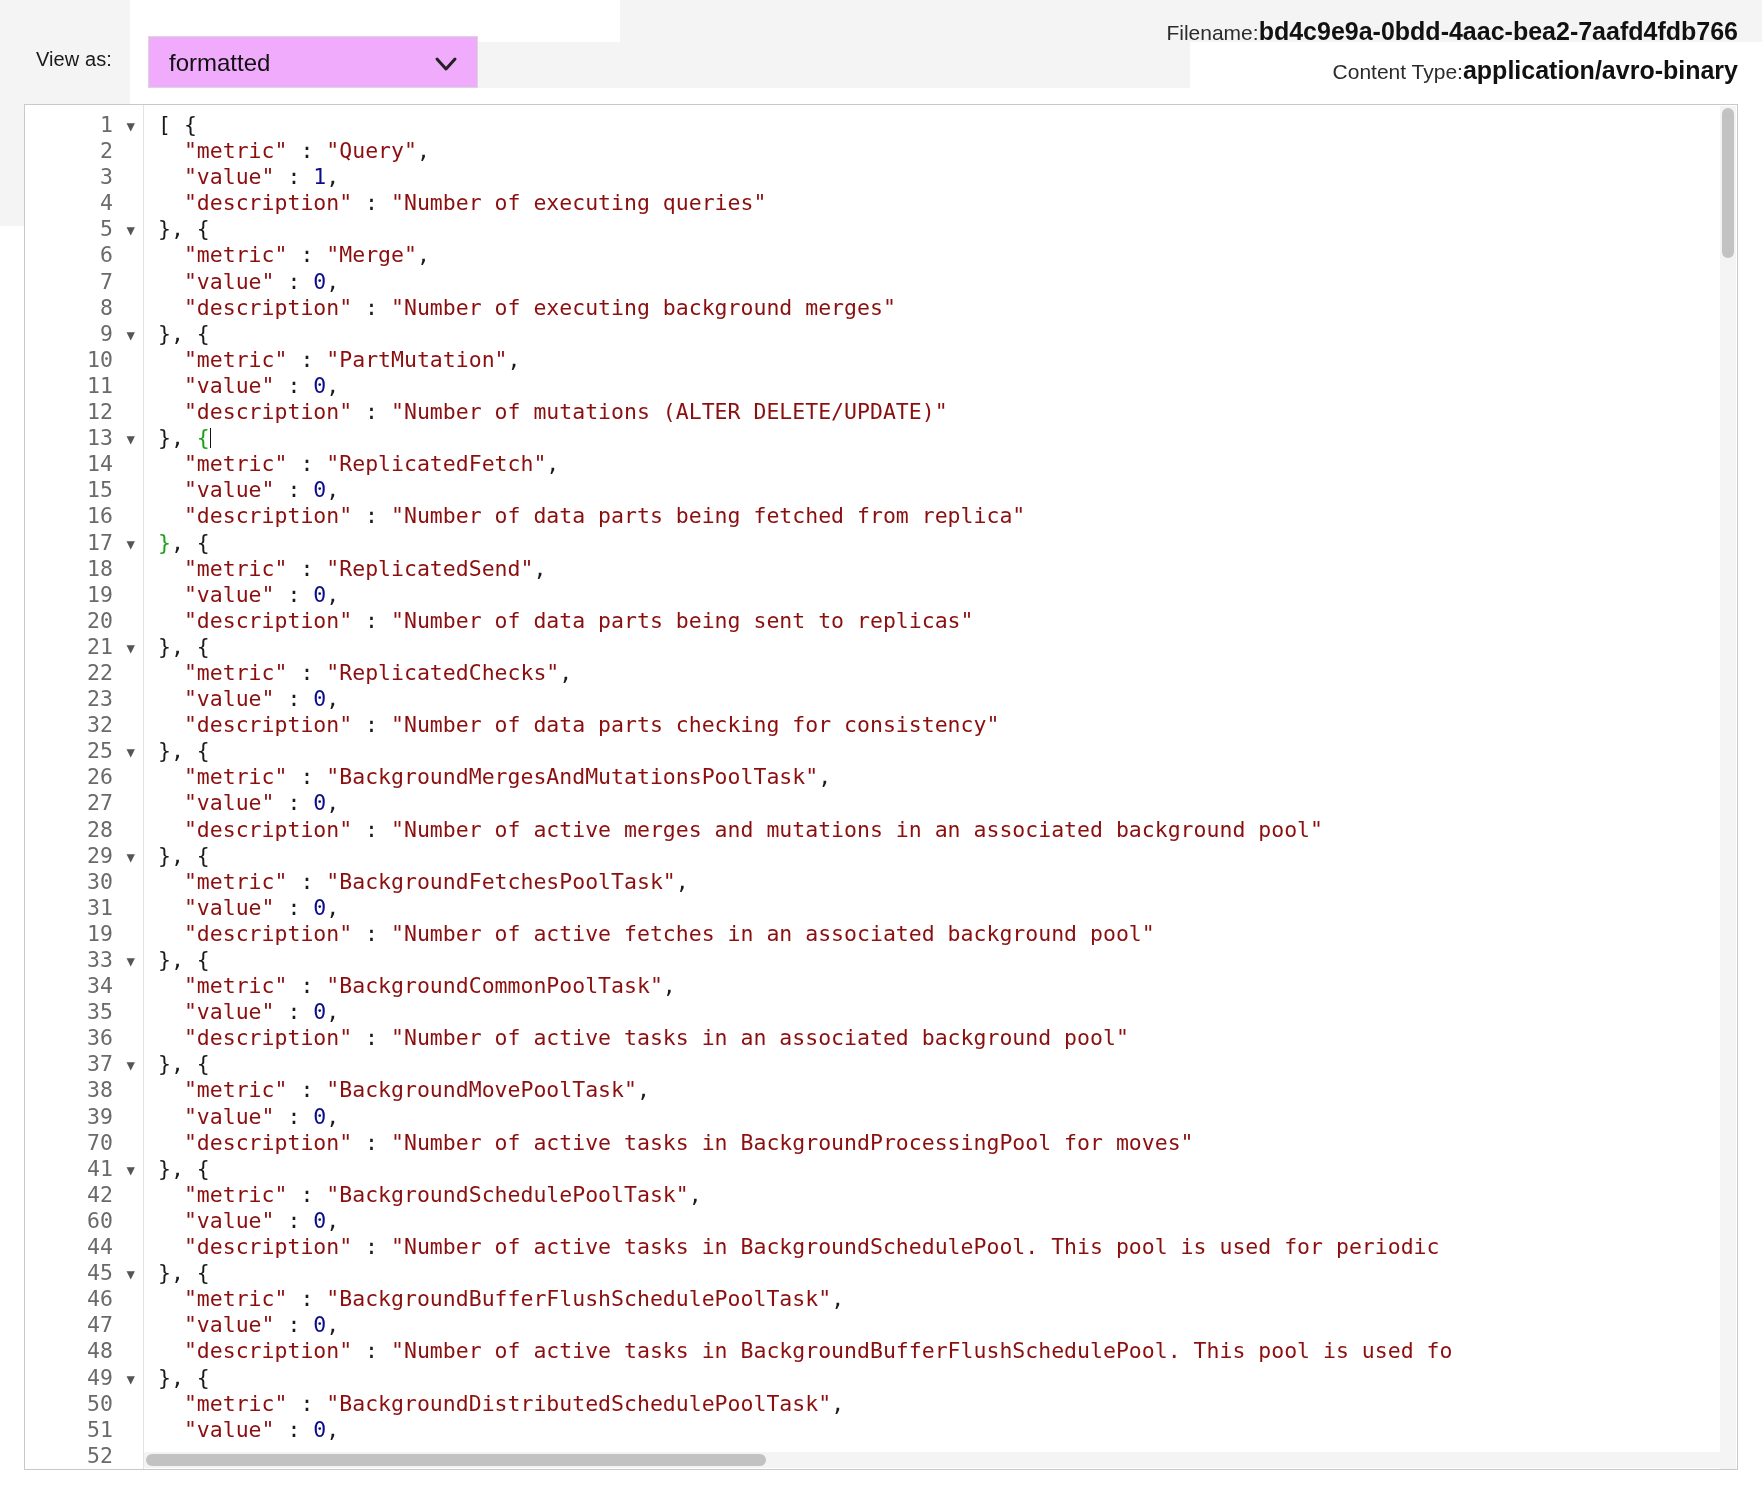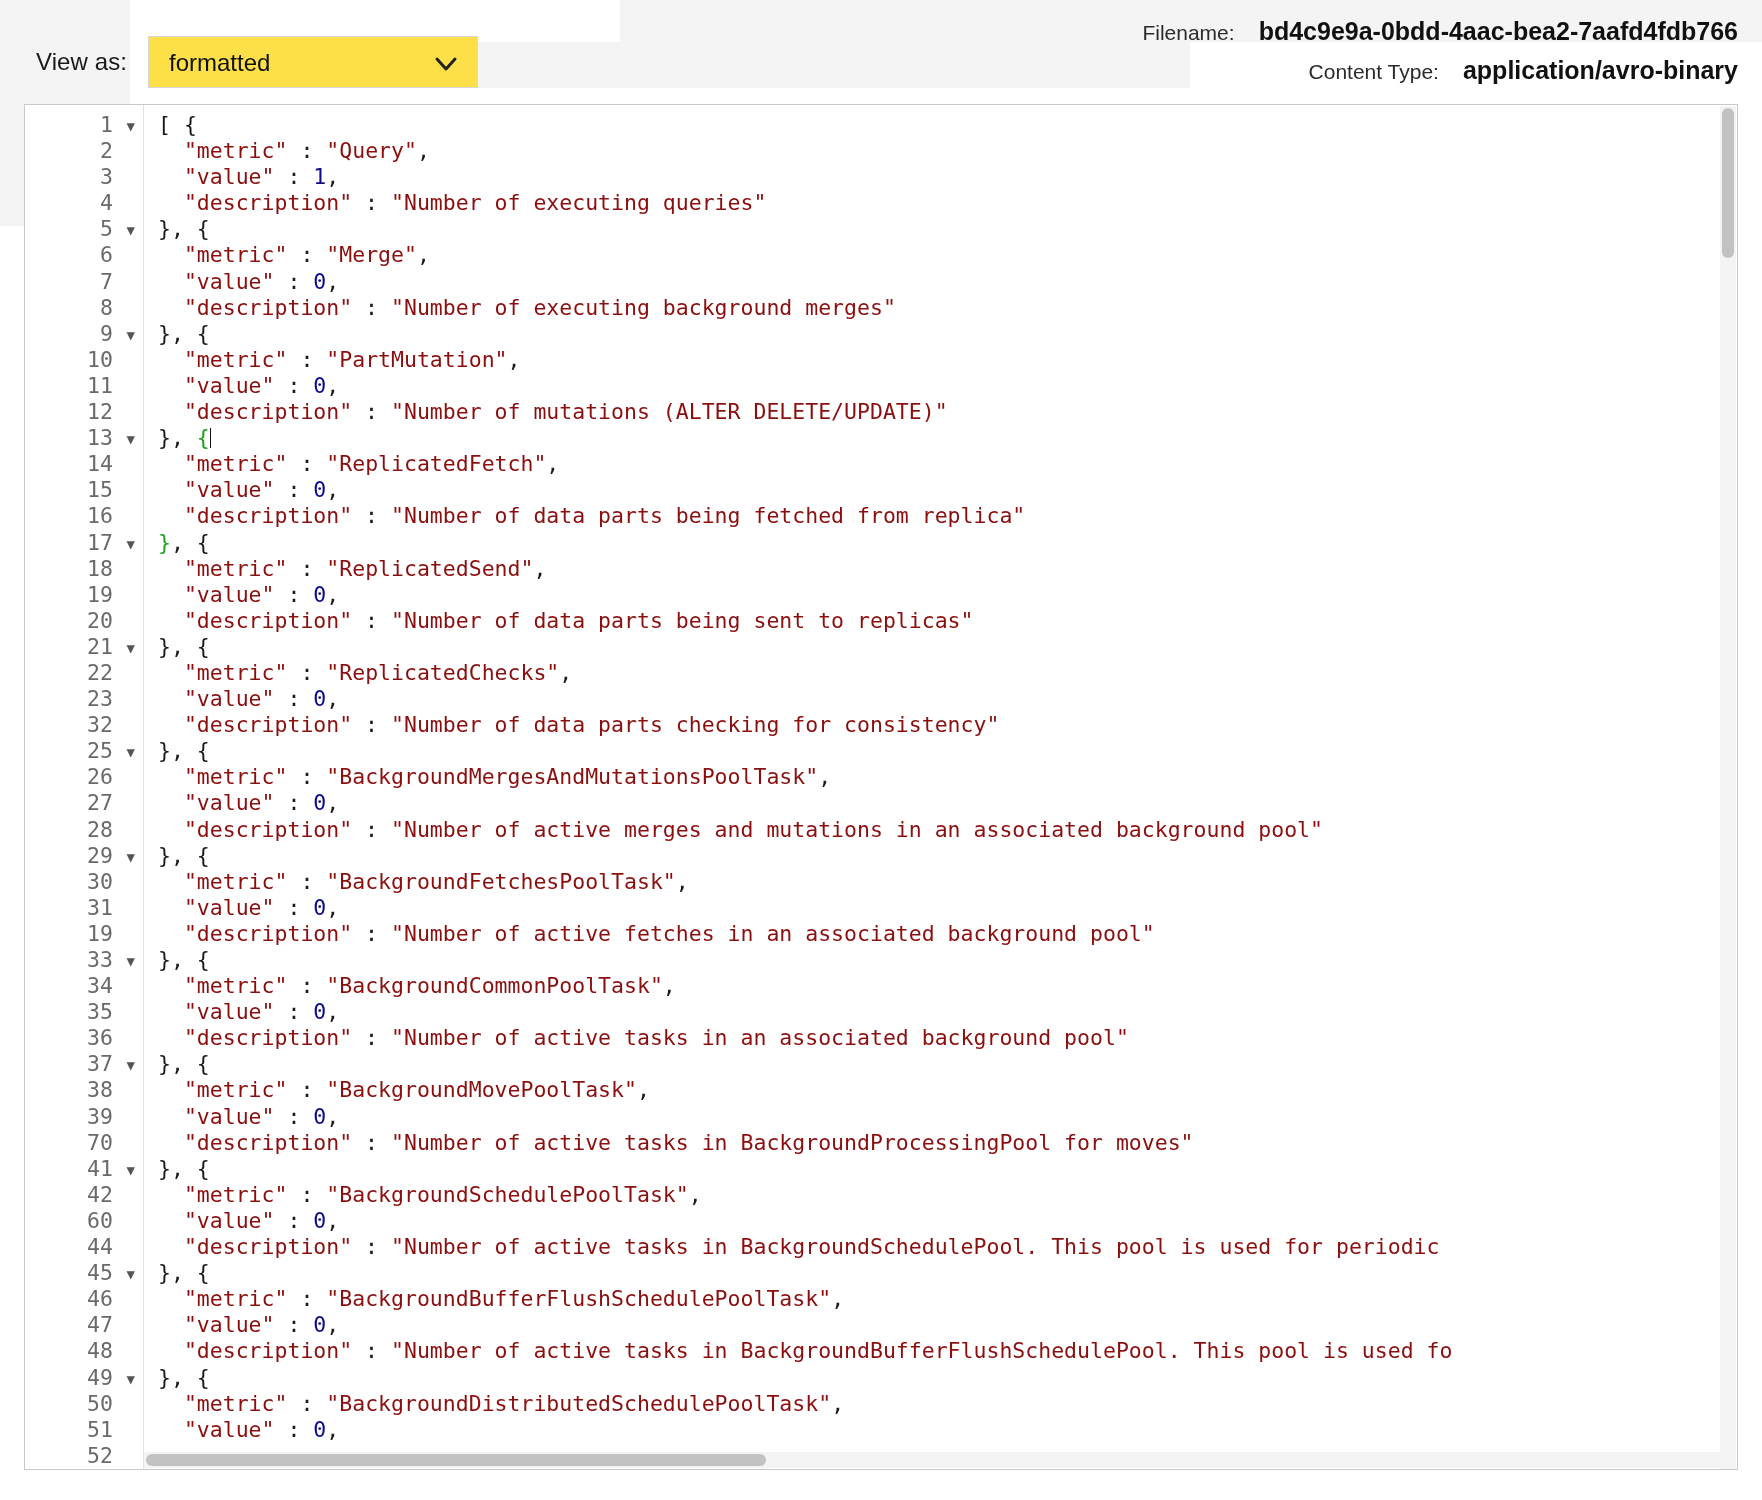--- a/index.html
+++ b/index.html
@@ -26,31 +26,31 @@
   .bg-b2 { left: 620px;  top: 0px;  width: 86px;  height: 42px; }
   .bg-b3 { left: 706px;  top: 0px;  width: 1056px;height: 42px; }
   .bg-b4 { left: 478px;  top: 42px; width: 712px; height: 46px; }
   .bg-b5 { left: 0px;    top: 96px; width: 130px; height: 130px; }
 
   
   .viewas-label {
     position: absolute;
     left: 36px;
     top: 48px;
-    font-size: 24px;
+    font-size: 20px;
     color: #1a1a1a;
     letter-spacing: .1px;
   }
   .viewas-select {
     position: absolute;
     left: 148px;
     top: 36px;
     width: 330px;
     height: 52px;
-    background: #fde047;
+    background: #f0abfc;
     border: 1px solid #d8d8d8;
     box-sizing: border-box;
   }
   .viewas-select .sel-text {
     position: absolute;
     left: 20px;
     top: 12px;
     font-size: 24px;
     color: #111;
   }
@@ -72,21 +72,21 @@
   }
   .meta-row { white-space: nowrap; }
   .meta-key {
     font-size: 21px;
     color: #2b2b2b;
   }
   .meta-val {
     font-size: 25px;
     color: #111;
     font-weight: bold;
-    margin-left: 24px;
+    margin-left: 0;
   }
 
   
   .editor {
     position: absolute;
     left: 24px;
     top: 104px;
     width: 1714px;
     height: 1366px;
     border: 1px solid #c9c9c9;

